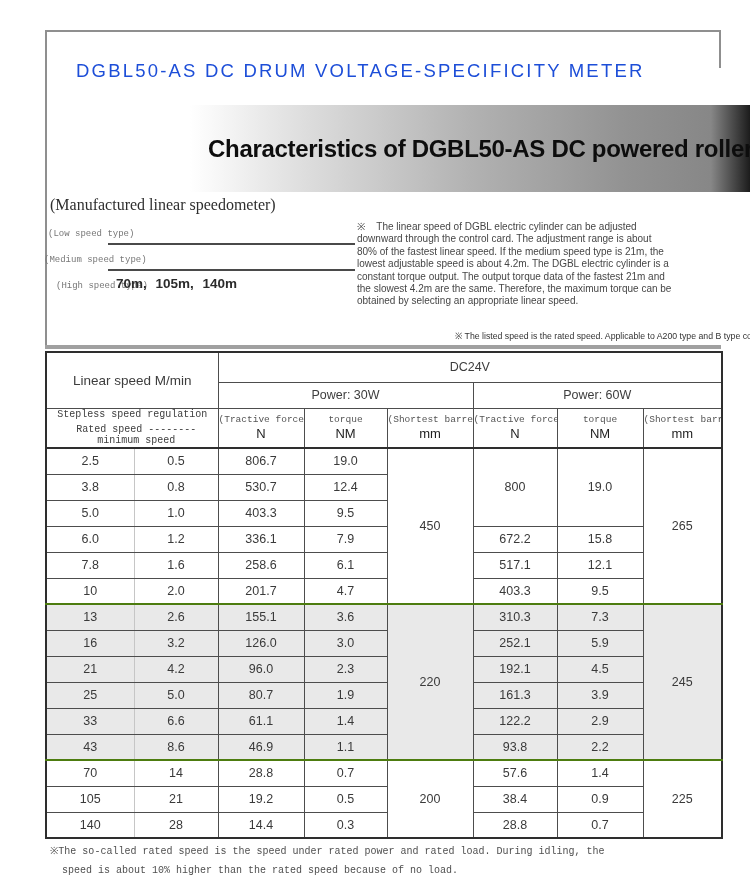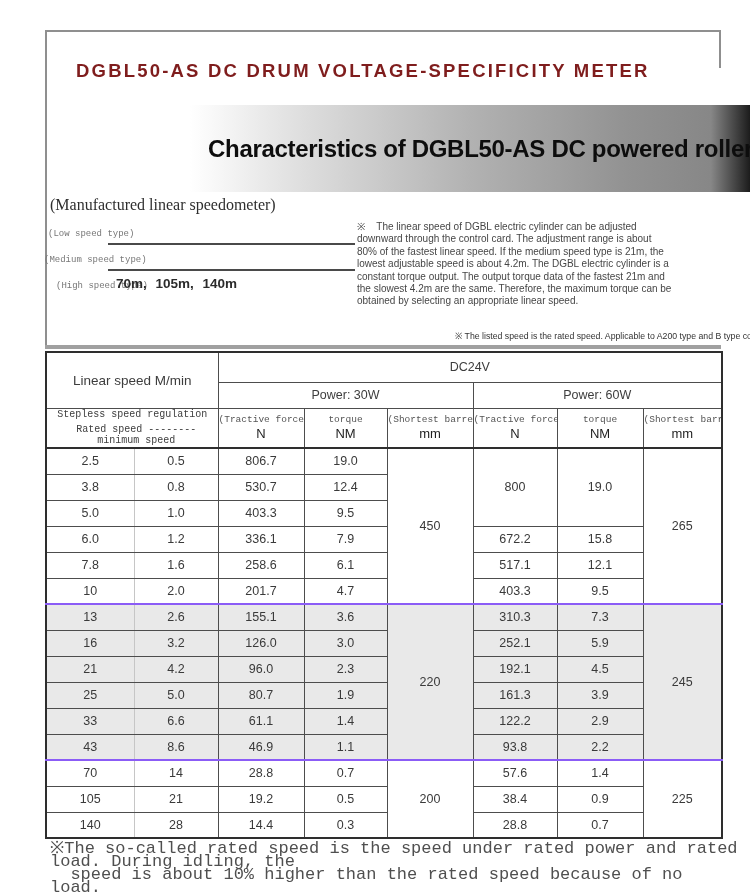--- a/index.html
+++ b/index.html
@@ -13,22 +13,22 @@
     overflow: hidden;
   }
 
   
   .frame-top   { position:absolute; left:45px;  top:30px;  width:676px; height:2px; background:#8f8f8f; }
   .frame-right { position:absolute; left:719px; top:30px;  width:2px;   height:38px; background:#8f8f8f; }
   .frame-left  { position:absolute; left:45px;  top:30px;  width:2px;   height:316px; background:#8f8f8f; }
 
   .doc-title {
     position:absolute; left:76px; top:60px;
-    font-size:18.5px; font-weight:700; letter-spacing:2.2px;
-    color:#7f1d1d; white-space:nowrap;
+    font-size:18.5px; font-weight:400; letter-spacing:2.2px;
+    color:#1d4ed8; white-space:nowrap;
   }
 
   .banner {
     position:absolute; left:190px; top:105px; width:560px; height:87px;
     background: linear-gradient(90deg, #ffffff 0%, #dedede 20%, #b2b2b2 50%, #929292 78%, #878787 93%, #1c1c1c 100%);
     display:flex; align-items:center;
   }
   .banner-text {
     padding-left:18px; font-size:24px; font-weight:bold; color:#0d0d0d;
     letter-spacing:-0.3px; white-space:nowrap;
@@ -94,26 +94,26 @@
   .h-linear { font-size:13.5px; color:#222; }
   .h-dc, .h-power { font-size:12.5px; color:#222; }
   .h-reg { font-family:"Liberation Mono","DejaVu Sans Mono",monospace; color:#555;margin-left:30px; }
   .h-reg .reg1 { font-size:10px; margin-bottom:4px; }
   .h-reg .reg2 { font-size:10px;padding-left:8px; }
   .h-unit .ulabel { font-family:"Liberation Mono","DejaVu Sans Mono",monospace; font-size:9.5px; color:#555; margin-bottom:1px; white-space:nowrap; }
   .h-unit .uunit  { font-size:13px; color:#1e1e1e; }
   .spec-table tbody td { height:26px; font-size:12.5px; color:#3a3a3a; }
   .spec-table tbody td.c1 { border-right-color:#c6c6c6; }
   .spec-table tbody tr.shade td { background:#e9e9e9; }
-  .spec-table tbody tr.sep td { border-top:2px solid #8b5cf6; }
+  .spec-table tbody tr.sep td { border-top:2px solid #4d7c0f; }
 
   .footer-note {
     position:absolute; left:50px; top:842px; width:690px;
     font-family:"Liberation Mono","DejaVu Sans Mono",monospace;
-    font-size:17px; line-height:13px; color:#4f4f4f; white-space:pre-wrap;
+    font-size:10px; line-height:19px; color:#4f4f4f; white-space:pre-wrap;
   }
 </style>
 </head>
 <body>
 
 <div class="page">
 
   <div class="frame-top"></div>
   <div class="frame-right"></div>
   <div class="frame-left"></div>

